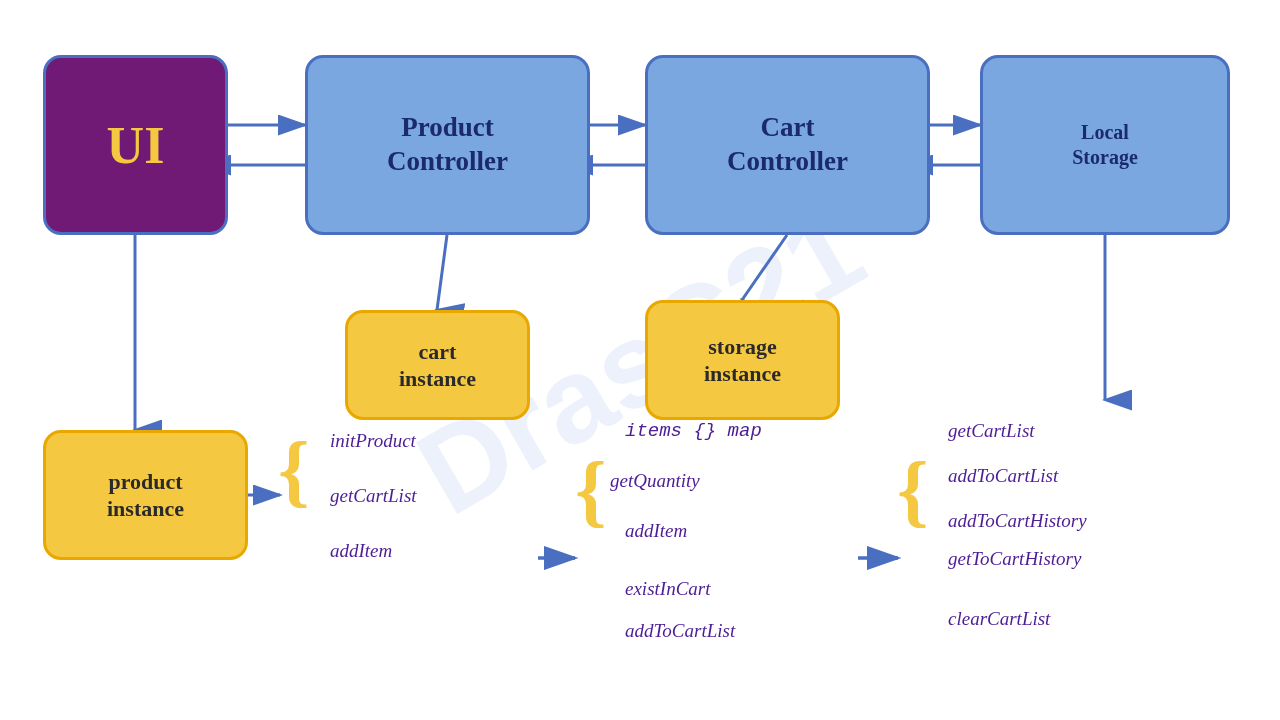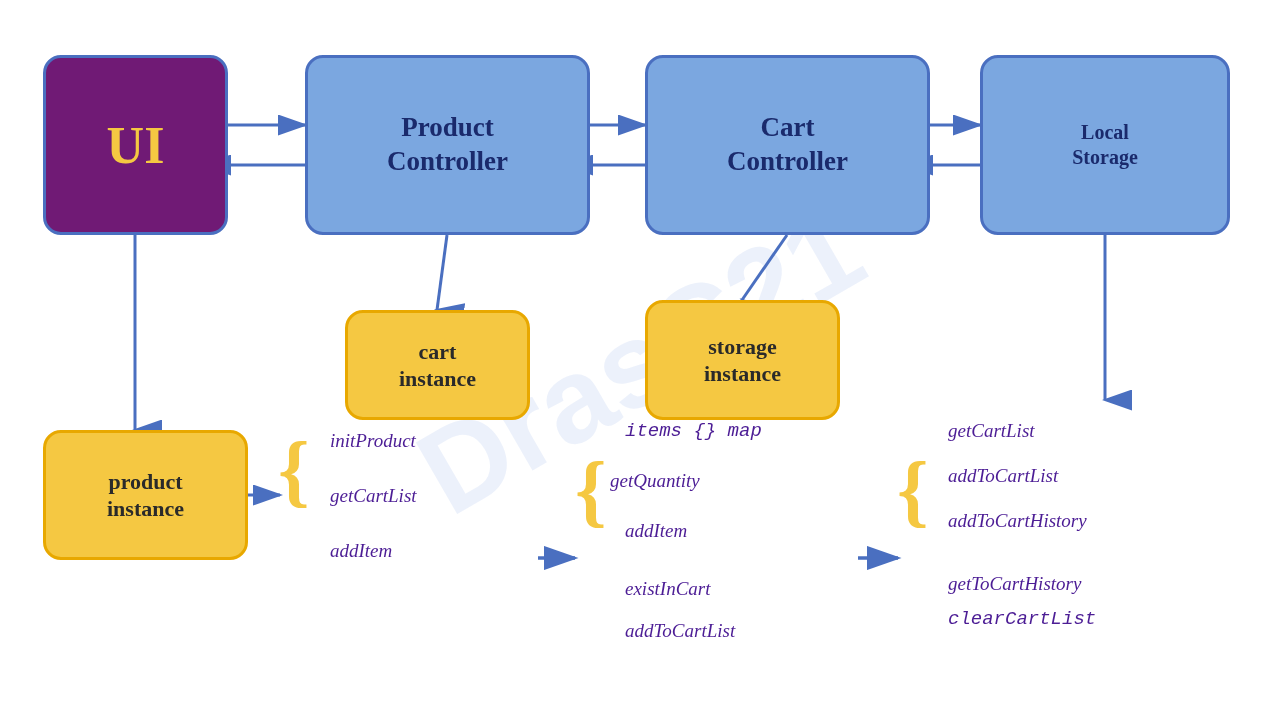--- a/index.html
+++ b/index.html
@@ -234,14 +234,14 @@
 <div class="method-text" style="left:610px; top:470px;">getQuantity</div>
 <div class="method-text" style="left:625px; top:520px;">addItem</div>
 <div class="method-text" style="left:625px; top:570px;margin-top:8px;">existInCart</div>
 <div class="method-text" style="left:625px; top:620px;">addToCartList</div>
 
 <div class="brace" style="left:897px; top:450px;">{</div>
 
 <div class="method-text" style="left:948px; top:420px;">getCartList</div>
 <div class="method-text" style="left:948px; top:465px;">addToCartList</div>
 <div class="method-text" style="left:948px; top:510px;">addToCartHistory</div>
-<div class="method-text" style="left:948px; top:573px;">getToCartHistory</div>
-<div class="method-text" style="left:948px; top:608px;font-family:Liberation Mono, monospace;">clearCartList</div>
+<div class="method-text" style="left:948px; top:548px;">getToCartHistory</div>
+<div class="method-text" style="left:948px; top:608px;">clearCartList</div>
 
 </body></html>

